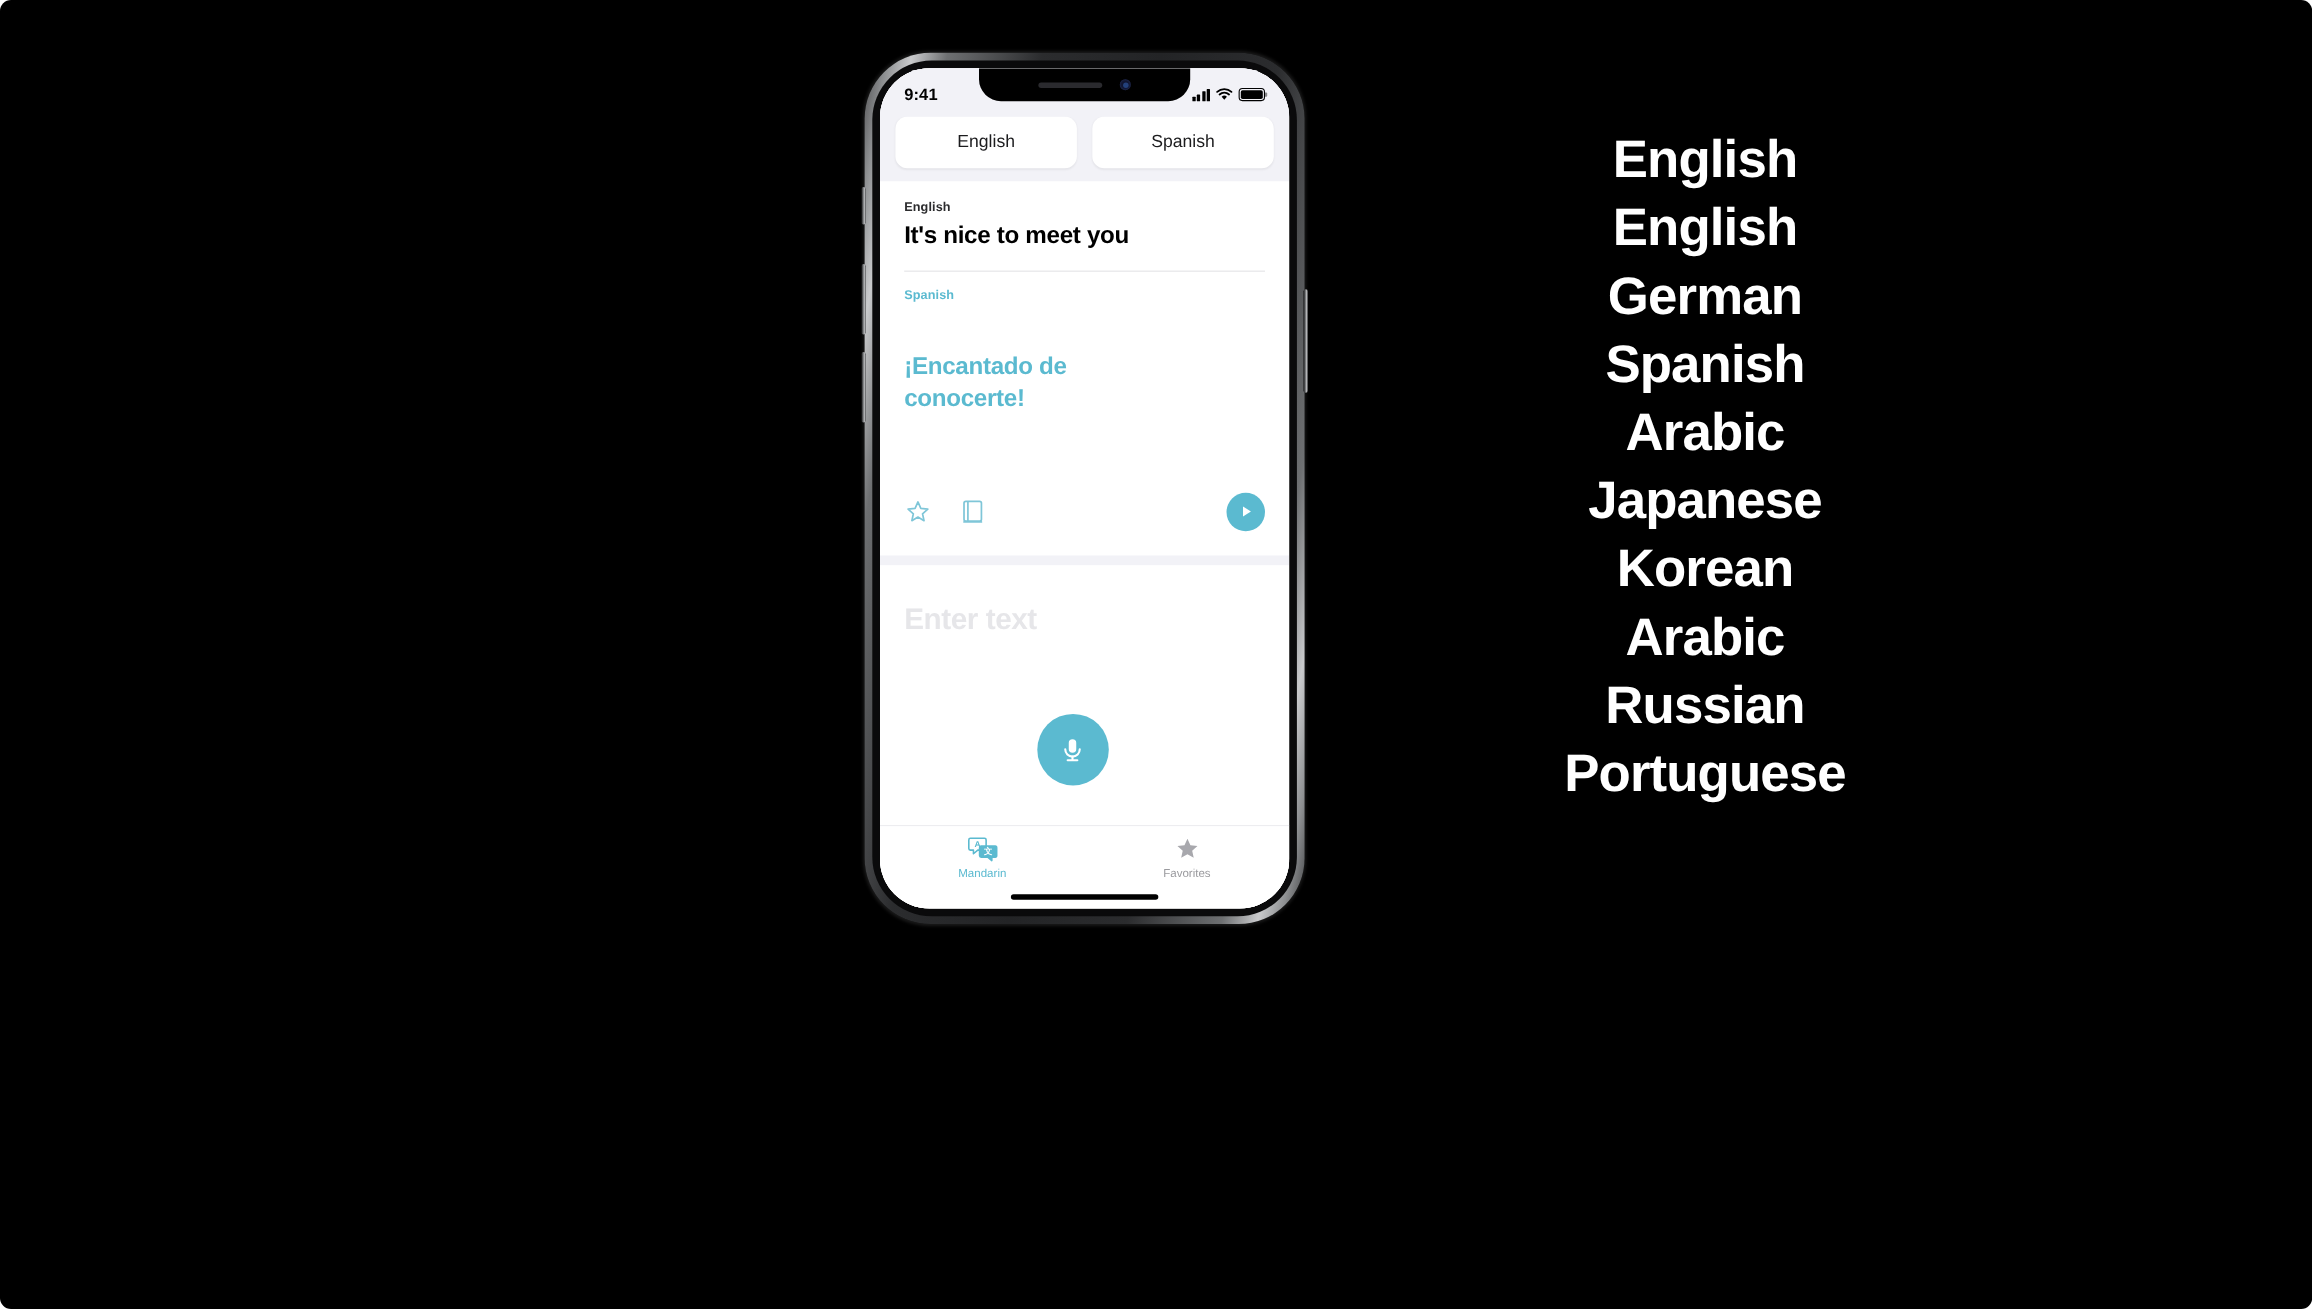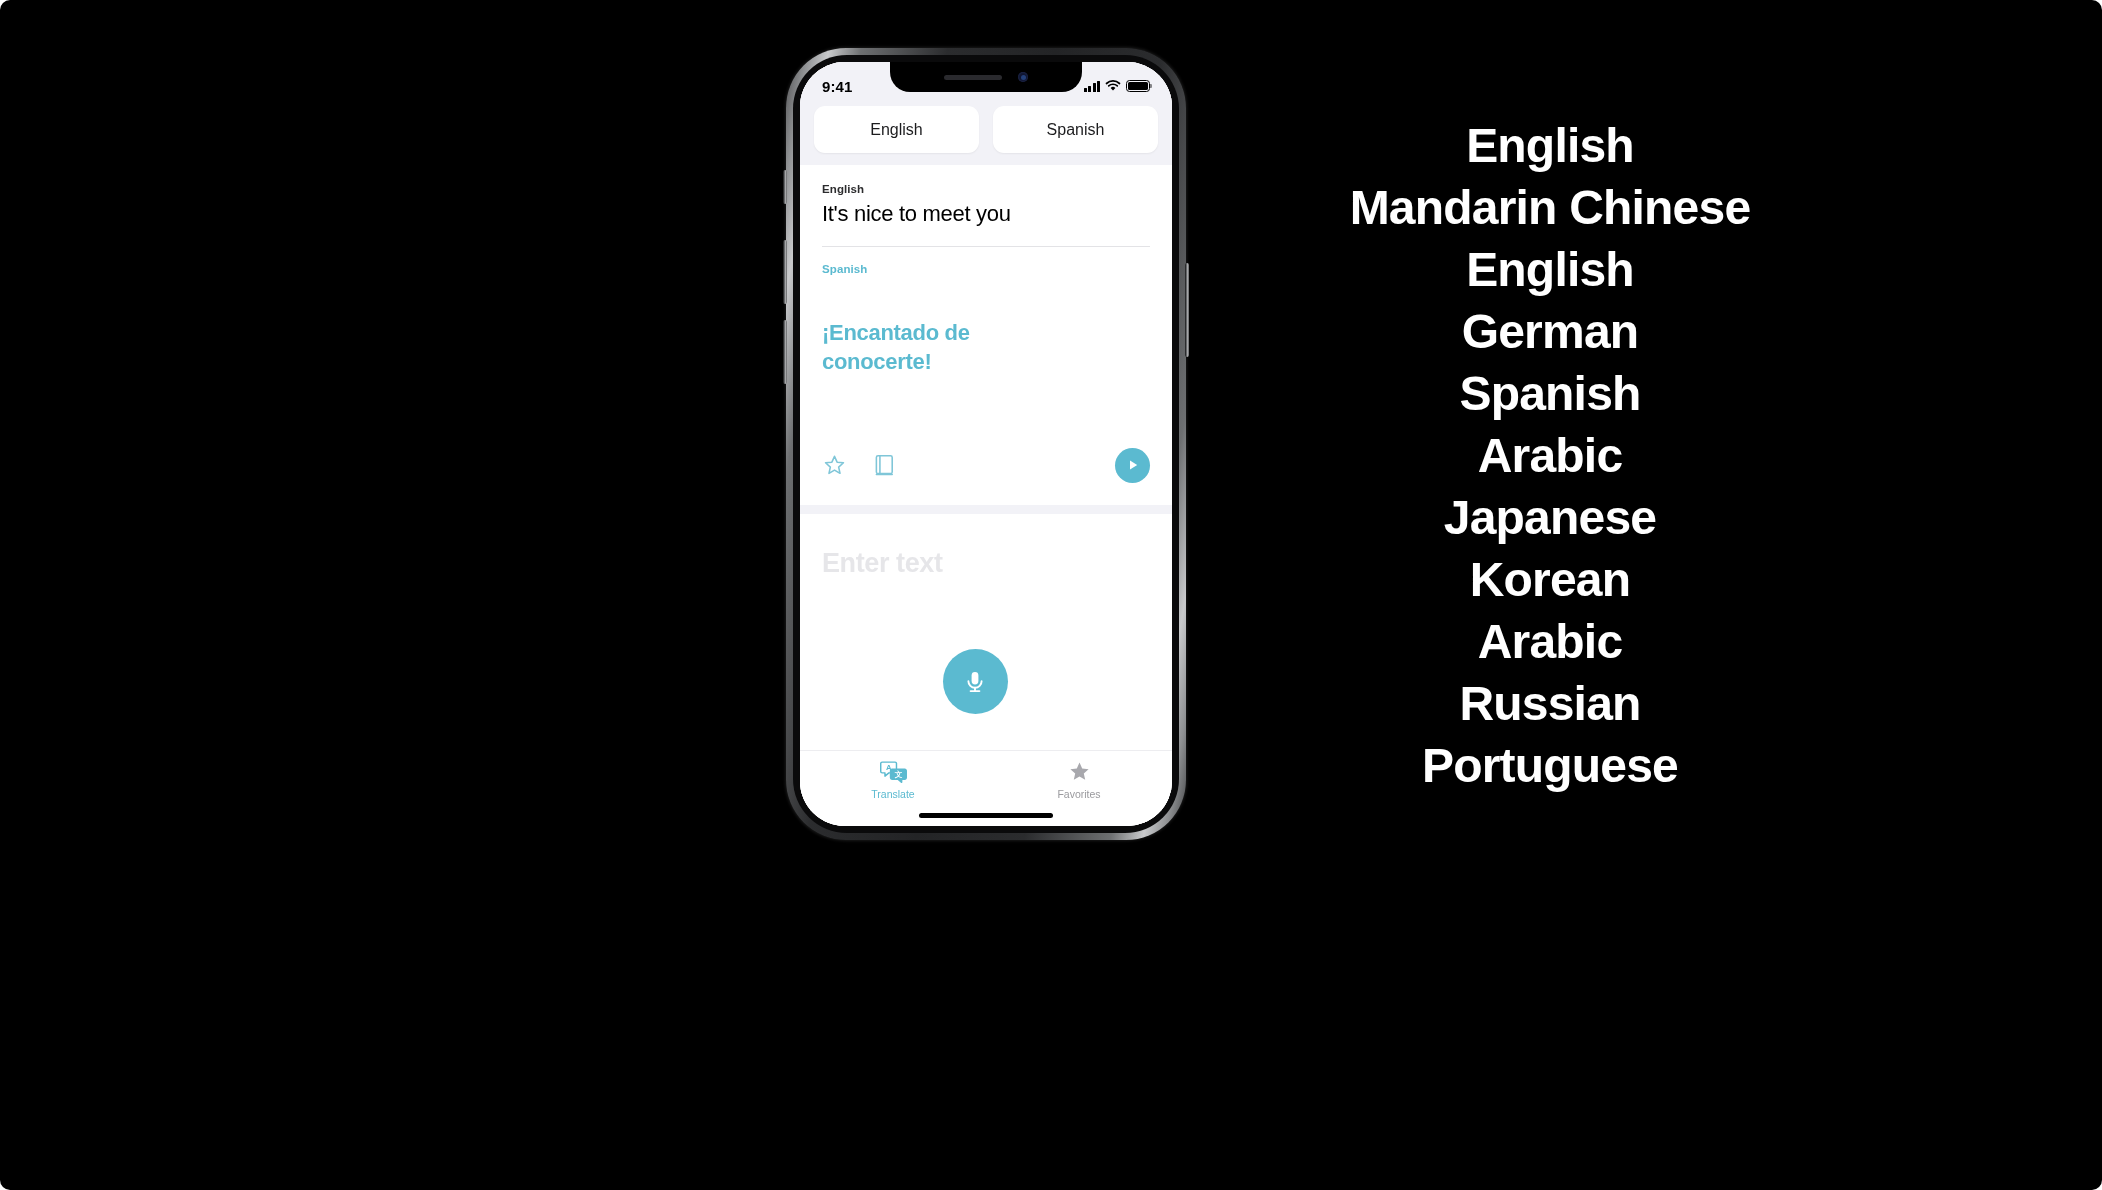--- a/index.html
+++ b/index.html
@@ -192,21 +192,21 @@
   .lbl {
     font-size: 11.5px;
     font-weight: bold;
     letter-spacing: 0.1px;
     margin-bottom: 5px;
   }
   .lbl-src { color: #2c2c2e; }
   .lbl-tgt { color: #5BBAD0; }
   .src-text {
     font-size: 22px;
-    font-weight: normal;
+    font-weight: bold;
     color: #000000;
     line-height: 1.25;
     letter-spacing: -0.3px;
     padding-bottom: 18px;
   }
   .divider {
     height: 1px;
     background: #e3e3e6;
     margin-bottom: 16px;
   }
@@ -406,21 +406,21 @@
         </div>
 
         <div class="tabbar">
           <div class="tab tab-active">
             <svg width="27" height="24" viewBox="0 0 28 25">
               <path d="M2.2 2.2 h13.4 a1.5 1.5 0 0 1 1.5 1.5 v8.2 a1.5 1.5 0 0 1 -1.5 1.5 h-6.4 l-4.1 3.4 v-3.4 h-2.9 a1.5 1.5 0 0 1 -1.5 -1.5 v-8.2 a1.5 1.5 0 0 1 1.5 -1.5 Z" fill="none" stroke="#5BBAD0" stroke-width="1.5" stroke-linejoin="round"></path>
               <text x="9" y="10.6" font-family="Liberation Sans, sans-serif" font-size="8" font-weight="bold" fill="#5BBAD0" text-anchor="middle">A</text>
               <path d="M12.4 9.6 h13.4 a1.5 1.5 0 0 1 1.5 1.5 v7.4 a1.5 1.5 0 0 1 -1.5 1.5 h-3.3 v3.3 l-3.9 -3.3 h-6.2 a1.5 1.5 0 0 1 -1.5 -1.5 v-7.4 a1.5 1.5 0 0 1 1.5 -1.5 Z" fill="#5BBAD0" stroke="#5BBAD0" stroke-width="1.5" stroke-linejoin="round"></path>
               <text x="19.2" y="17.4" font-family="Liberation Sans, sans-serif" font-size="8" font-weight="bold" fill="#ffffff" text-anchor="middle">文</text>
             </svg>
-            <div class="tab-label">Translate</div>
+            <div class="tab-label">Mandarin</div>
           </div>
           <div class="tab tab-inactive">
             <svg width="25" height="24" viewBox="0 0 24 24">
               <path d="M12 2.6 l2.7 5.9 6.4 .7 -4.8 4.3 1.4 6.3 -5.7-3.3 -5.7 3.3 1.4-6.3 -4.8-4.3 6.4-.7 Z" fill="#a8a8ad"></path>
             </svg>
             <div class="tab-label">Favorites</div>
           </div>
         </div>
 
         <div class="home-ind"></div>
@@ -429,21 +429,20 @@
       <div class="notch">
         <div class="notch-speaker"></div>
         <div class="notch-camera"></div>
       </div>
 
     </div>
   </div>
 
   <div id="lang-list">
     <div class="lang-item">English</div>
-    <div class="lang-item">Mandarin Chinese</div>
     <div class="lang-item">English</div>
     <div class="lang-item">German</div>
     <div class="lang-item">Spanish</div>
     <div class="lang-item">Arabic</div>
     <div class="lang-item">Japanese</div>
     <div class="lang-item">Korean</div>
     <div class="lang-item">Arabic</div>
     <div class="lang-item">Russian</div>
     <div class="lang-item">Portuguese</div>
   </div>

